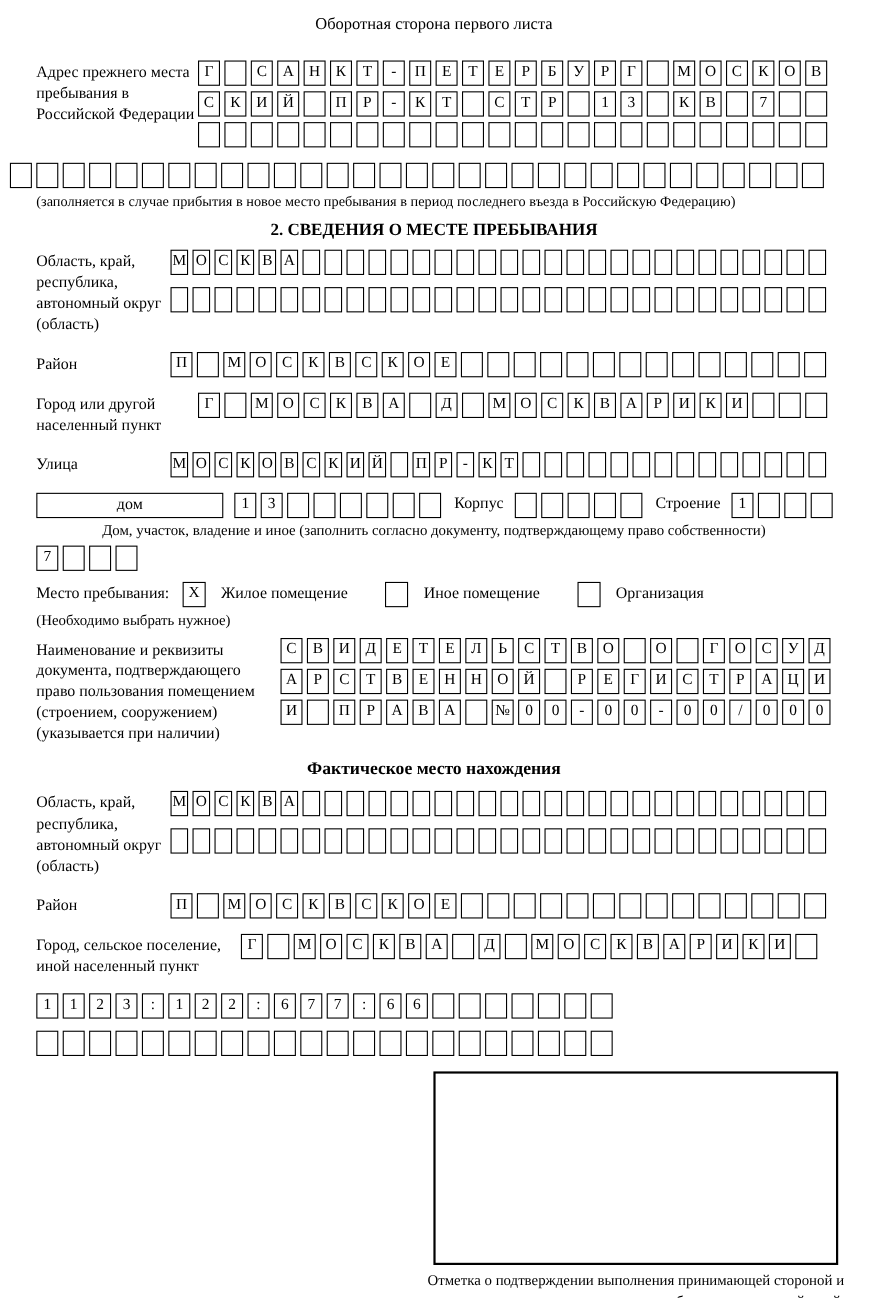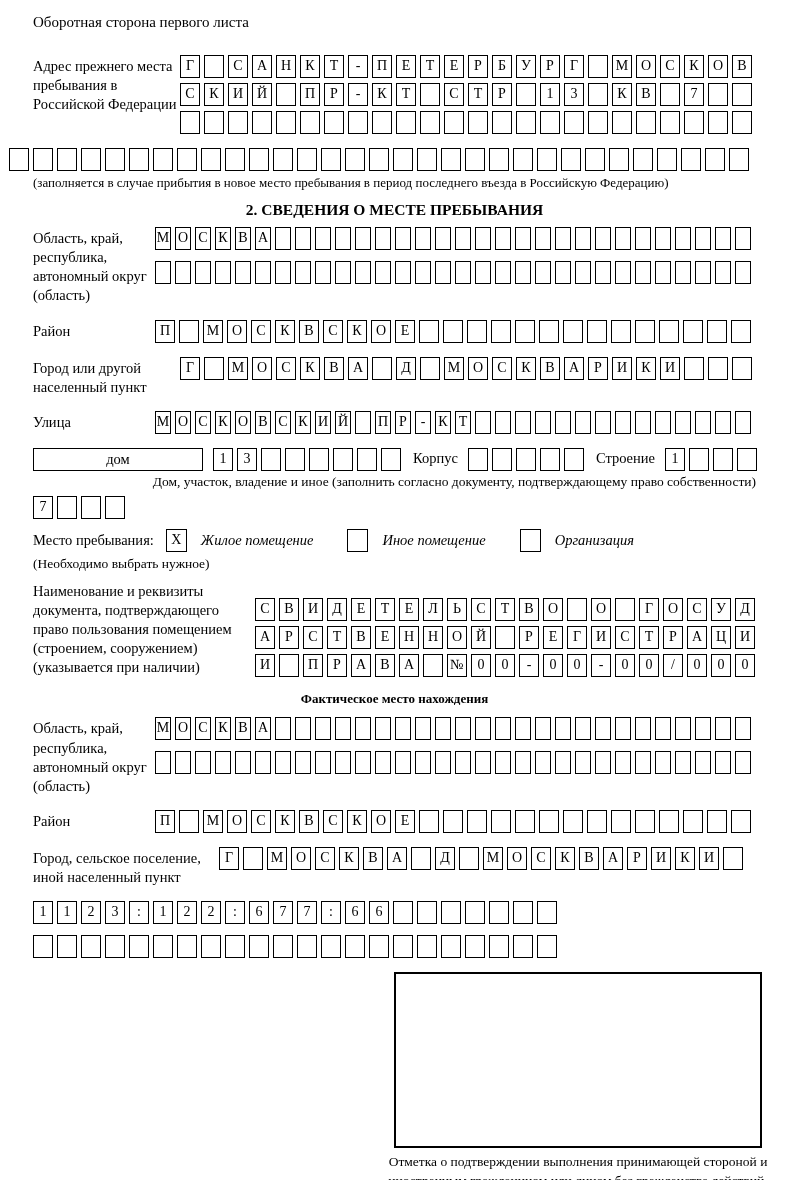--- a/index.html
+++ b/index.html
@@ -1,56 +1,56 @@
 <!DOCTYPE html>
 <html lang="ru"><head>
 <meta charset="utf-8">
 <style>
   html,body{margin:0;padding:0;background:#fff;}
   body{width:800px;height:1180px;overflow:hidden;color:#000;
        font-family:"Liberation Serif","DejaVu Serif",serif;}
   .page{box-sizing:border-box;width:800px;padding:14px 44px 0 33px;}
 
-  .header-note{text-align:left;font-size:15px;margin-bottom:24px;}
+  .header-note{text-align:center;font-size:15px;margin-bottom:24px;}
 
   .field{display:flex;align-items:flex-start;margin-bottom:14px;}
   .label{flex:none;font-size:14.5px;line-height:1.32;padding-top:2px;}
   .lw147{width:147px;}
   .lw120{width:122px;}
   .lw186{width:186px;}
   .lw222{width:222px;}
 
   .rowstack{display:flex;flex-direction:column;gap:5px;}
   .cells{display:flex;flex-wrap:nowrap;}
   .cell{flex:none;box-sizing:border-box;border:1.6px solid #000;height:23px;
         text-align:center;font-size:14px;line-height:20px;background:#fff;}
   .p24 .cell{width:20px;margin-right:4px;}
   .p20 .cell{width:16px;margin-right:4px;}
   .fullrow{margin-left:-24px;margin-top:5px;}
   .caption{font-size:13px;text-align:left;margin:4px 0 6px;}
-  .caption-left{font-size:13.5px;text-align:right;margin:3px 0 6px;}
+  .caption-left{font-size:13.5px;text-align:center;margin:3px 0 6px;}
 
   h2{font-size:15.5px;text-align:center;margin:10px 0 8px;font-weight:bold;}
-  .sub-title{font-size:13px;text-align:center;font-weight:bold;margin:14px 0 10px;}
+  .sub-title{font-size:16px;text-align:center;font-weight:bold;margin:14px 0 10px;}
   .law-caption{font-size:13.5px;text-align:center;line-height:1.5;margin-bottom:8px;}
 
   .special-row{display:flex;align-items:flex-start;margin:6px 0 2px;}
   .wide-box{flex:none;box-sizing:border-box;border:1.6px solid #000;height:23px;
             text-align:center;font-size:14.5px;line-height:20px;}
   .dom-box{width:170px;margin-right:10px;}
   .kv-box{width:205px;margin-right:10px;}
   .inline-label{flex:none;font-size:14.5px;padding:2px 10px 0 8px;}
 
   .check-row{display:flex;align-items:center;font-size:14.5px;margin:10px 0 0;}
   .checkbox{flex:none;box-sizing:border-box;width:21px;height:23px;border:1.6px solid #000;
             text-align:center;font-size:14px;line-height:20px;margin:0 14px 0 12px;}
-  .opt-label{margin-right:22px;font-style:italic;}
+  .opt-label{margin-right:22px;}
   .check-note{font-size:13.5px;text-align:left;margin:4px 40px 8px 0;}
 
-  .doc-field{margin-top:6px;align-items:flex-end;}
+  .doc-field{margin-top:6px;}
 
   .stamp-wrap{margin-left:330px;margin-top:8px;width:430px;}
   .stamp-box{box-sizing:border-box;border:2px solid #000;width:368px;height:176px;margin:0 auto;}
   .stamp-caption{font-size:13.5px;text-align:center;line-height:1.4;margin-top:5px;}
 </style>
 </head>
 <body>
 
 <div class="page">
 

